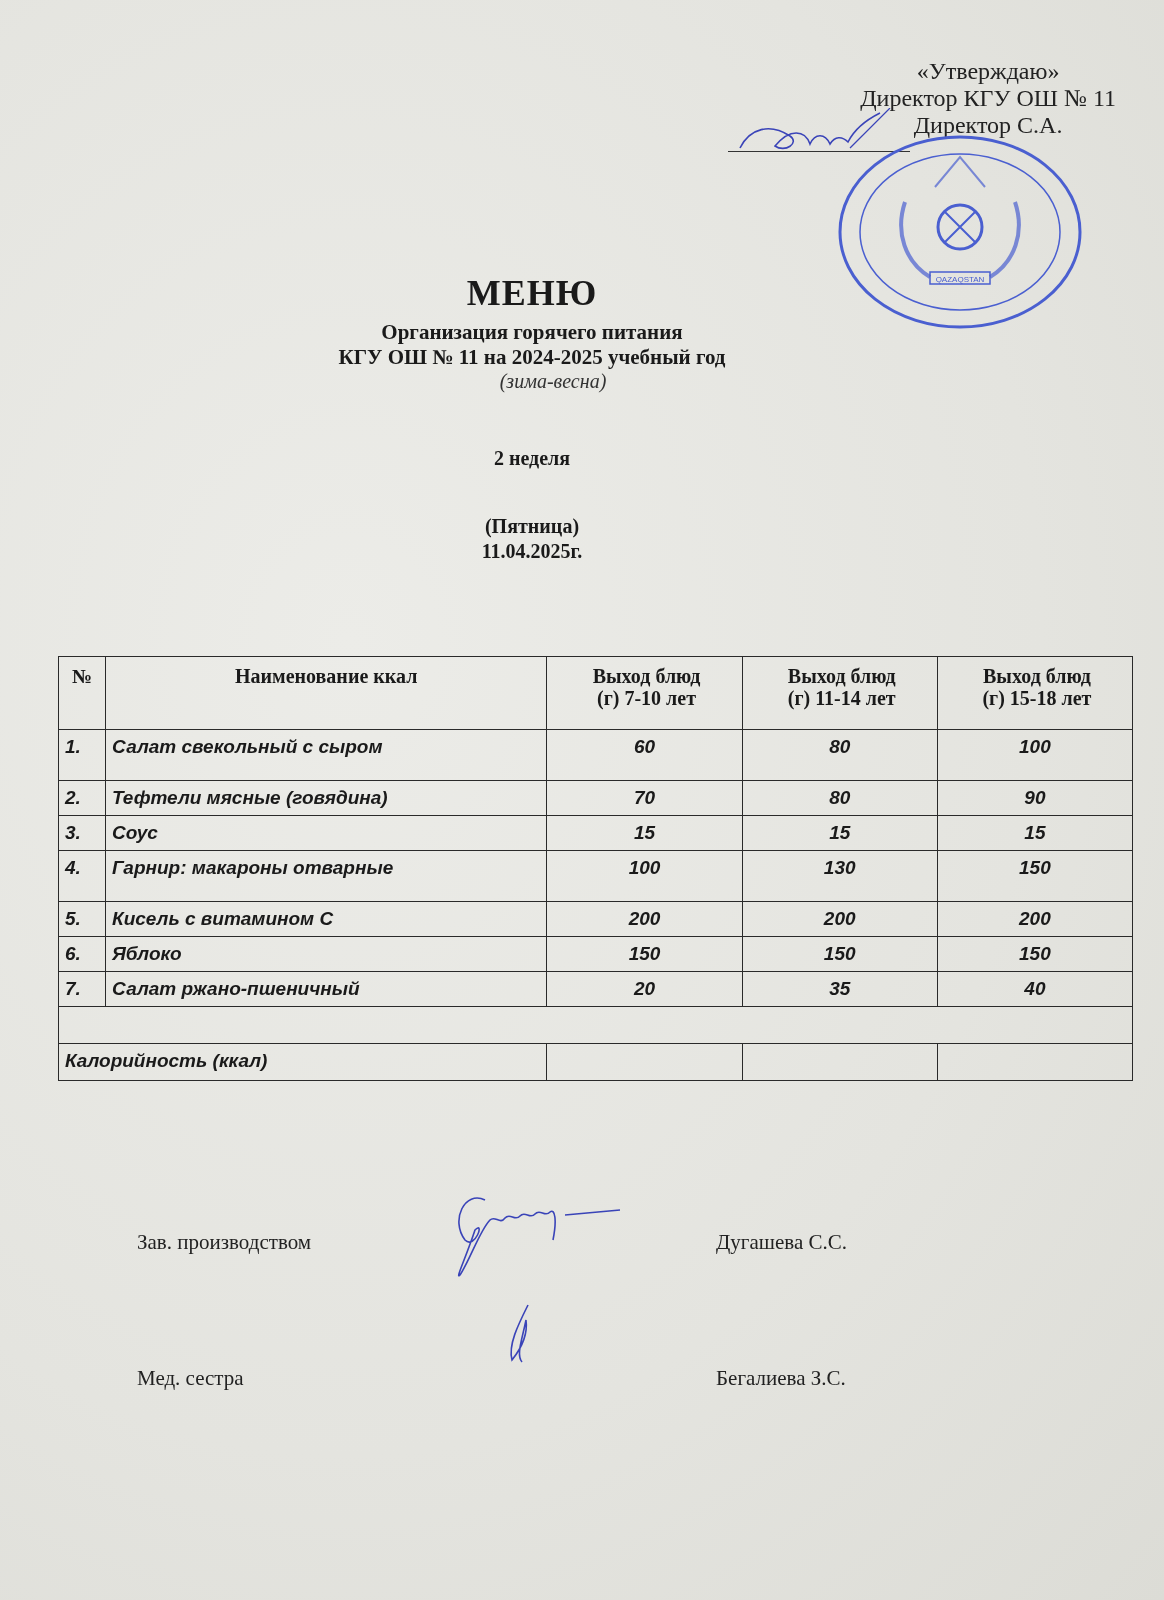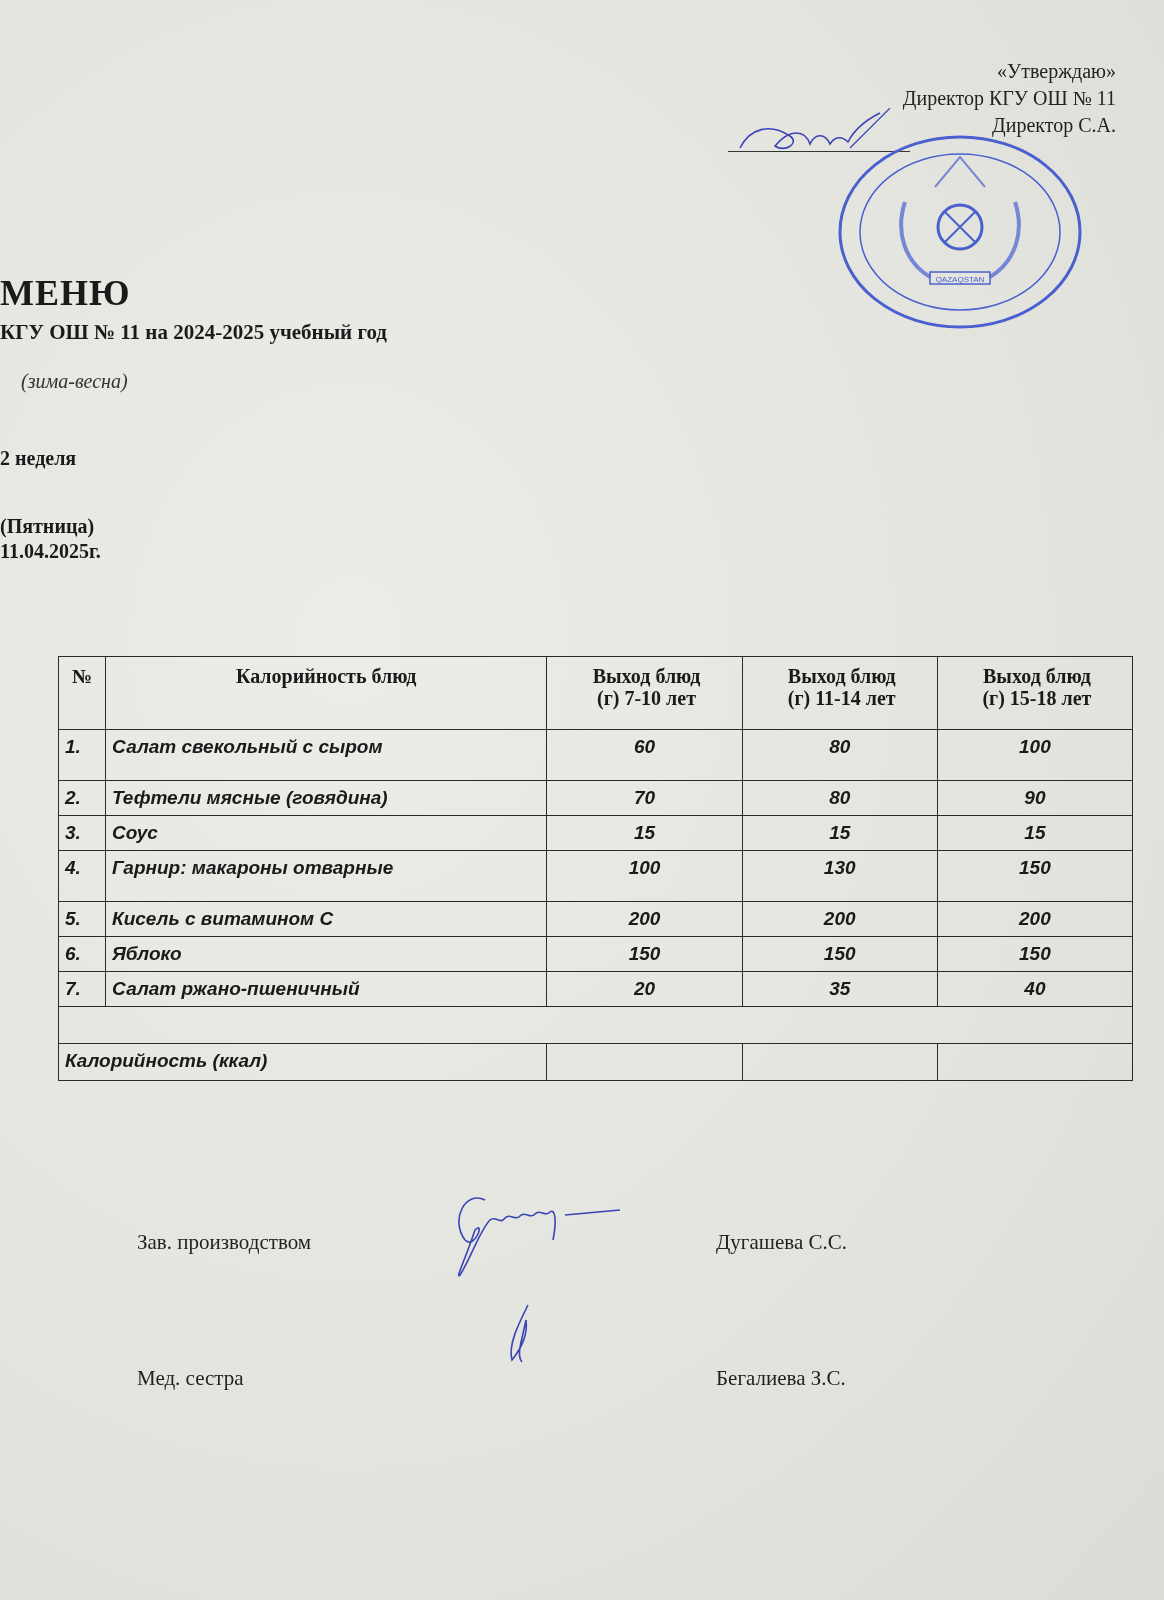--- a/index.html
+++ b/index.html
@@ -4,24 +4,24 @@
 <style>
   html, body { margin: 0; padding: 0; }
   body {
     width: 1164px; height: 1600px; position: relative; overflow: hidden;
     background: #e6e6e1;
     background-image: radial-gradient(ellipse at 30% 40%, #ecece8 0%, #e4e4df 60%, #dcdcd6 100%);
     color: #1a1a1a;
     font-family: "Liberation Serif", serif;
   }
   .abs { position: absolute; }
-  .approve { right: 48px; top: 58px; text-align: right; font-size: 20px; line-height: 27px; color: #222; }
+  .approve { right: 48px; top: 58px; text-align: center; font-size: 24px; line-height: 27px; color: #222; }
   .approve .line3 { display: inline-block; }
   .sign-line { position: absolute; left: 728px; top: 151px; width: 182px; height: 1px; background: #333; }
-  .title-block { left: 0; width: 1064px; text-align: left; }
+  .title-block { left: 0; width: 1064px; text-align: center; }
   .t-menu { top: 272px; font-size: 36px; font-weight: bold; letter-spacing: 1px; }
   .t-org  { top: 320px; font-size: 21px; font-weight: bold; line-height: 25px; }
   .t-season { top: 370px; font-size: 20px; font-style: italic; color: #333; padding-left: 21px; }
   .t-week { top: 447px; font-size: 20px; font-weight: bold; }
   .t-day  { top: 514px; font-size: 20px; font-weight: bold; line-height: 25px; }
 
   table.menu {
     position: absolute; left: 58px; top: 656px; width: 1075px;
     border-collapse: collapse; font-family: "Liberation Sans", sans-serif;
   }
@@ -65,34 +65,35 @@
   <circle cx="125" cy="95" r="22" fill="none" stroke="#4a5fd0" stroke-width="3"></circle>
   <path d="M110 80 L140 110 M140 80 L110 110" stroke="#4a5fd0" stroke-width="2"></path>
   <path d="M70 70 C 60 100, 70 130, 95 145 M180 70 C 190 100, 180 130, 155 145" stroke="#4a5fd0" stroke-width="4" fill="none" opacity="0.7"></path>
   <path d="M100 55 L125 25 L150 55" stroke="#4a5fd0" stroke-width="2" fill="none" opacity="0.7"></path>
   <rect x="95" y="140" width="60" height="12" fill="none" stroke="#4a5fd0" stroke-width="1.5"></rect>
   <text x="125" y="150" text-anchor="middle" font-size="8" fill="#4a5fd0" font-family="Liberation Sans, sans-serif">QAZAQSTAN</text>
 </svg>
 
 <div class="abs title-block t-menu">МЕНЮ</div>
 <div class="abs title-block t-org">
+  <div>Организация горячего питания</div>
   <div>КГУ ОШ № 11 на 2024-2025 учебный год</div>
 </div>
 <div class="abs title-block t-season">(зима-весна)</div>
 <div class="abs title-block t-week">2 неделя</div>
 <div class="abs title-block t-day">
   <div>(Пятница)</div>
   <div>11.04.2025г.</div>
 </div>
 
 <table class="menu">
   <thead>
     <tr>
       <th class="c-num">№</th>
-      <th class="c-name">Калорийность блюд</th>
+      <th class="c-name">Наименование ккал</th>
       <th class="c-y">
         <div>Выход блюд</div>
         <div>(г) 7-10 лет</div>
       </th>
       <th class="c-y">
         <div>Выход блюд</div>
         <div>(г) 11-14 лет</div>
       </th>
       <th class="c-y">
         <div>Выход блюд</div>

